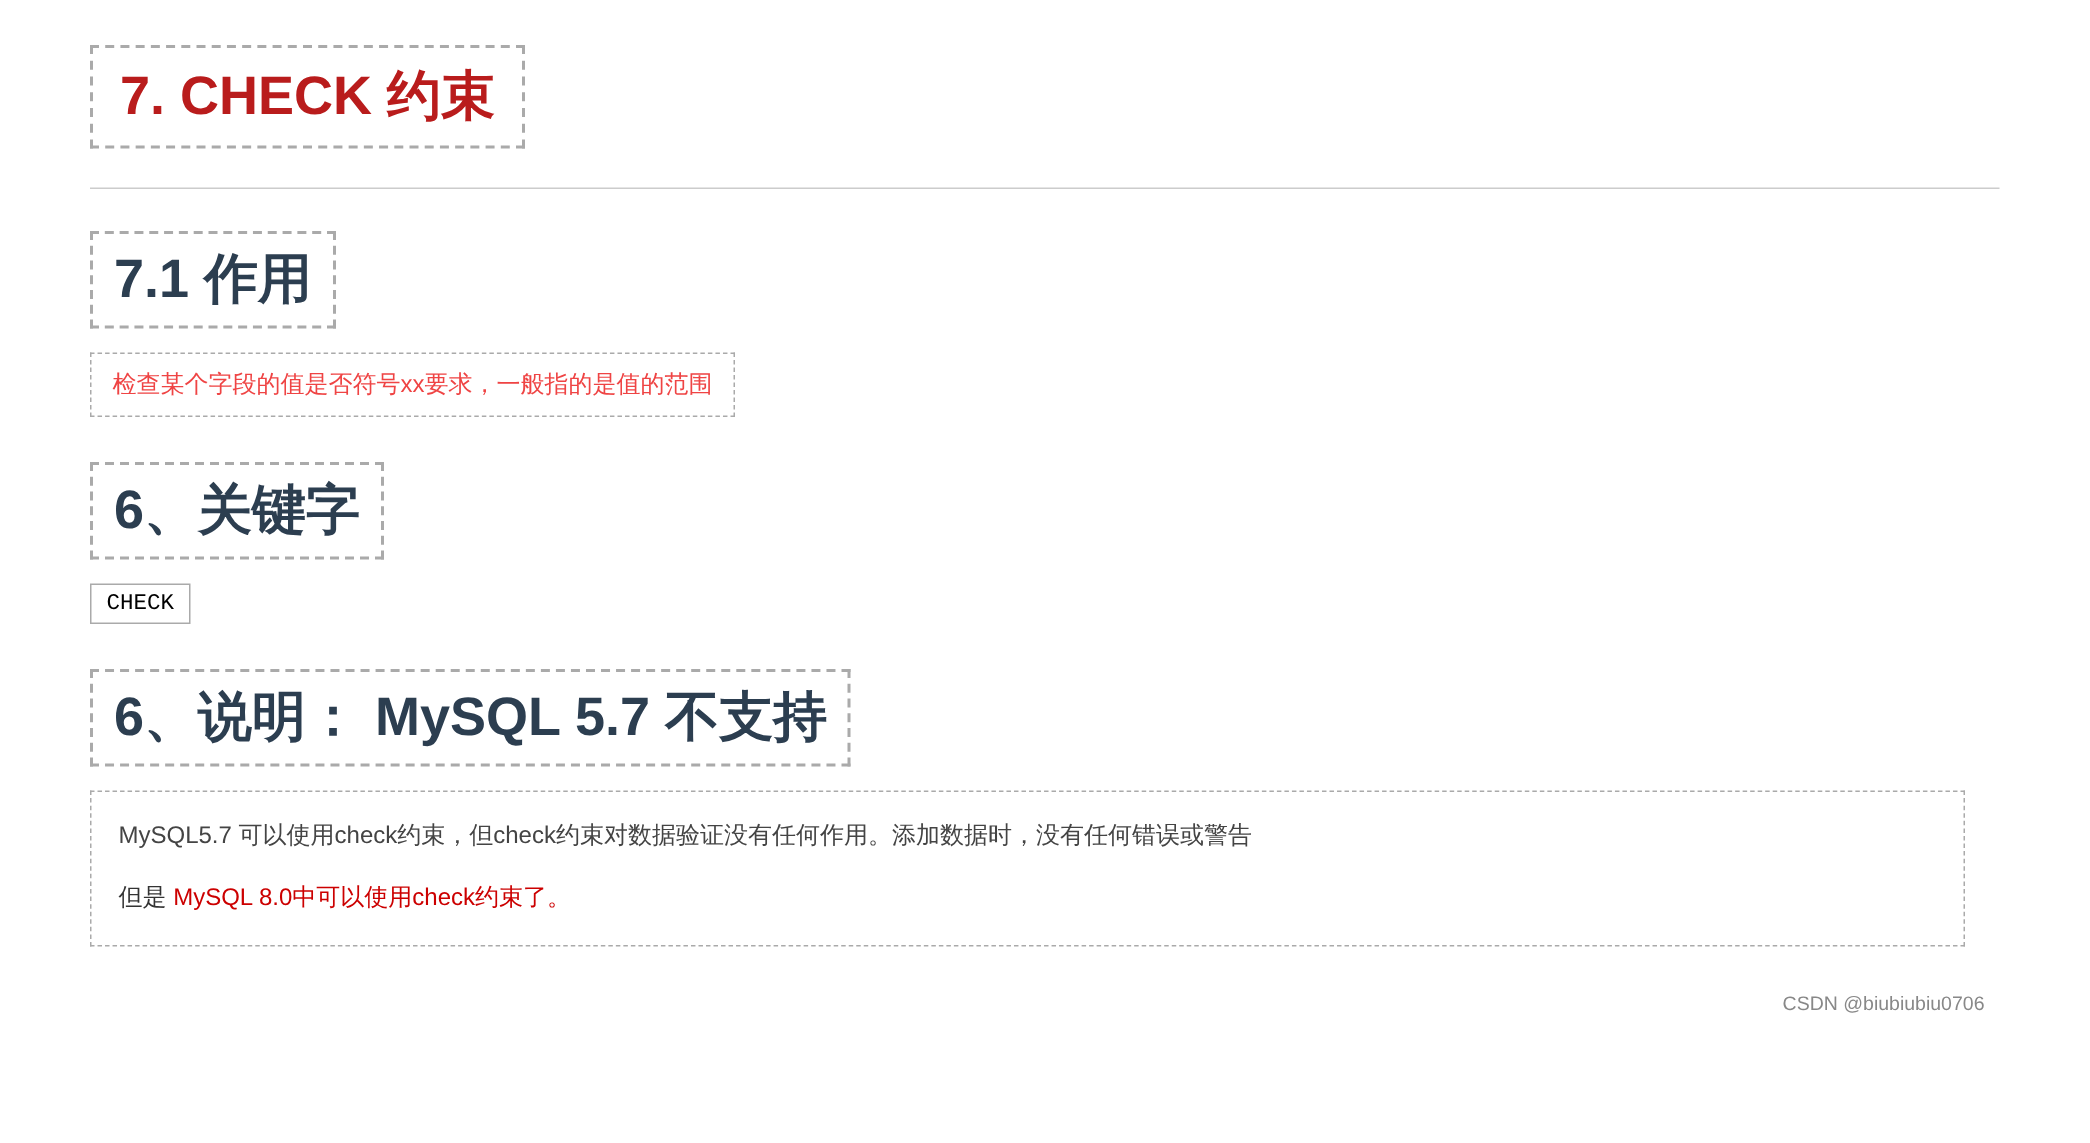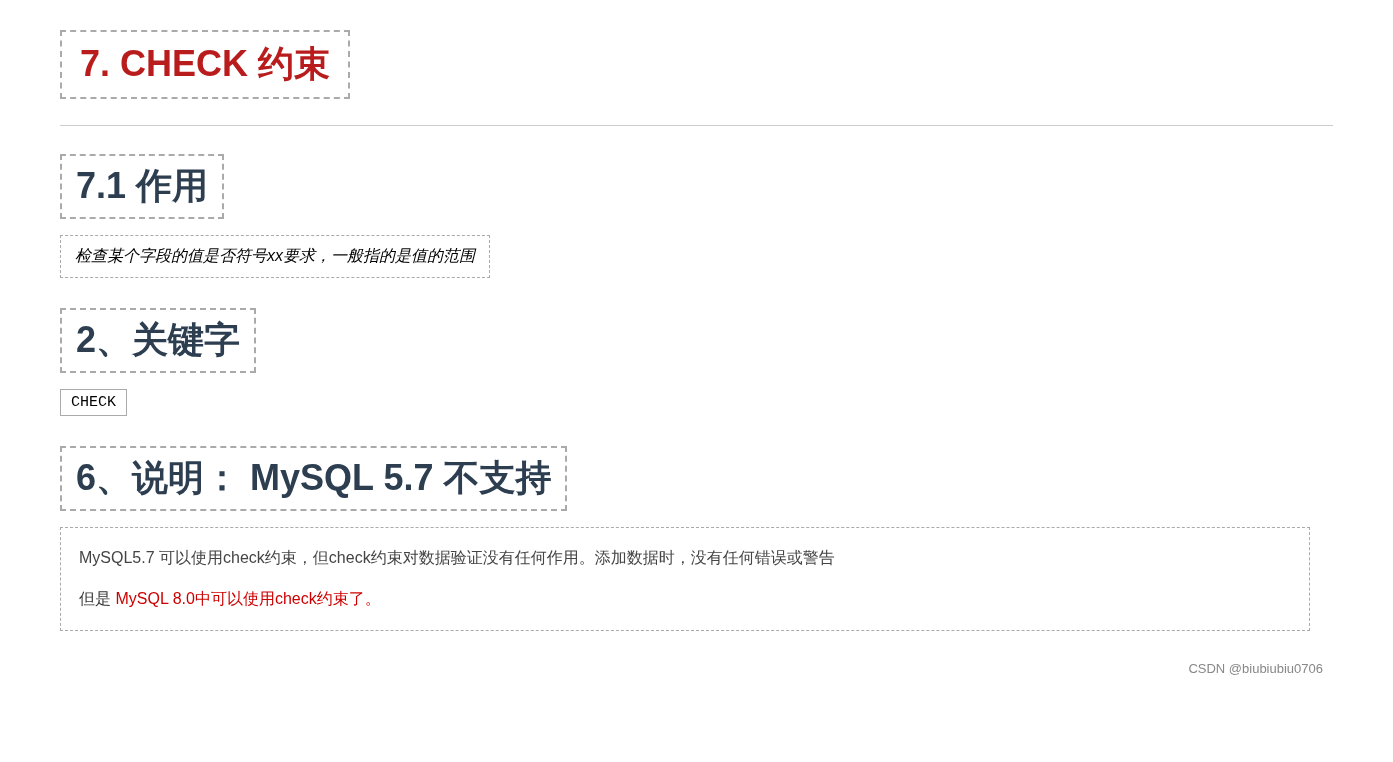--- a/index.html
+++ b/index.html
@@ -51,22 +51,21 @@
       font-size: 36px;
       font-weight: bold;
       color: #2c3e50;
     }
 
     .content-box {
       border: 1px dashed #aaaaaa;
       padding: 10px 14px;
       display: inline-block;
       font-size: 16px;
-      color: #000000;
-      font-style: italic;
+      color: #ef4444;
     }
 
     .keyword-box {
       border: 1px solid #aaaaaa;
       padding: 4px 10px;
       display: inline-block;
       font-size: 15px;
       color: #000000;
       font-family: "Courier New", monospace;
     }
@@ -113,21 +112,21 @@
 <div class="section">
   <div class="section-subtitle-box">
     <span class="section-subtitle">7.1 作用</span>
   </div>
   <br>
   <div class="content-box">检查某个字段的值是否符号xx要求，一般指的是值的范围</div>
 </div>
 
 <div class="section">
   <div class="section-subtitle-box">
-    <span class="section-subtitle">2、关键字</span>
+    <span class="section-subtitle">6、关键字</span>
   </div>
   <br>
   <div class="keyword-box">CHECK</div>
 </div>
 
 <div class="section">
   <div class="section-subtitle-box">
     <span class="section-subtitle">6、说明：  MySQL 5.7 不支持</span>
   </div>
   <br>

